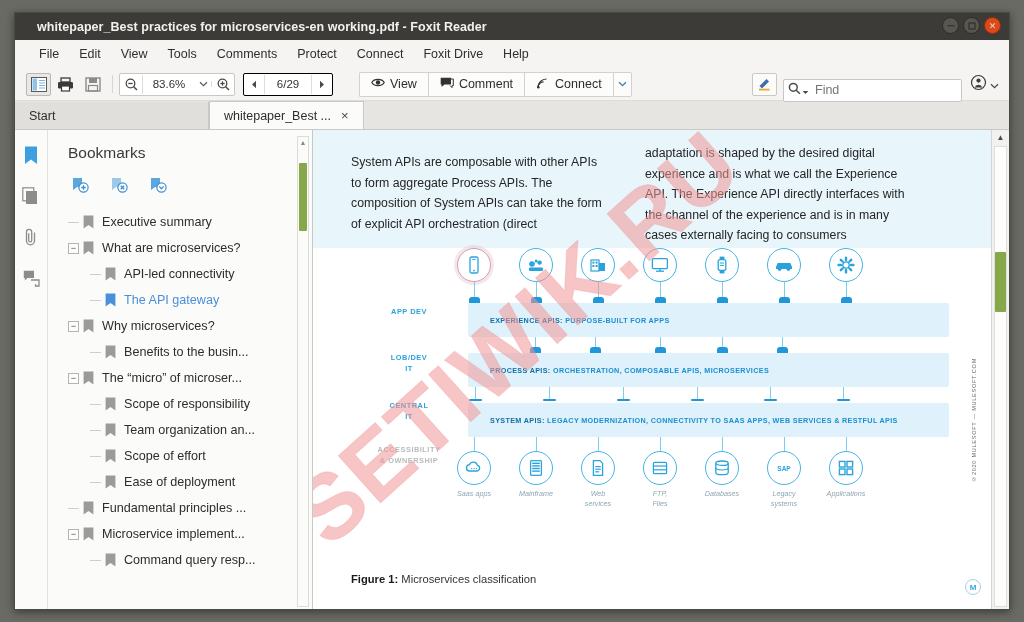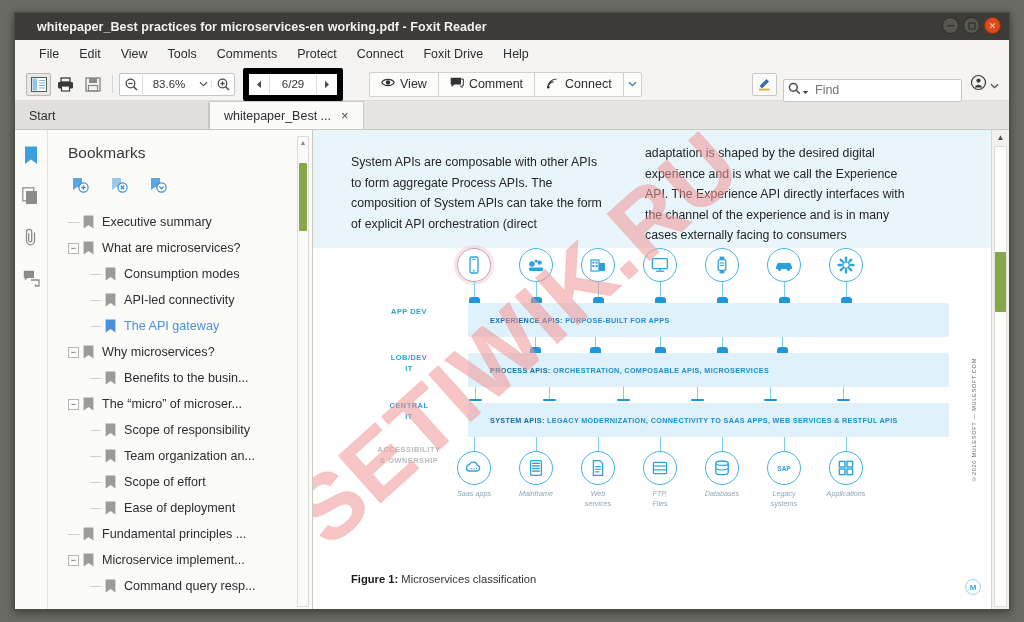--- a/index.html
+++ b/index.html
@@ -57,21 +57,21 @@
     height:21px;border-radius:2px;
   }
   .zoom-box .zb-ic{width:22px;height:19px;display:flex;align-items:center;justify-content:center;}
   .zoom-val{
     width:52px;text-align:center;font-size:11.5px;color:#333;
     border-left:1px solid #dedddb;border-right:0;line-height:19px;
   }
   .zb-caret{width:16px;display:flex;align-items:center;justify-content:center;
             border-right:1px solid #dedddb;}
   .page-box{
-    display:flex;align-items:center;border:6px solid #000000;background:#fff;
+    display:flex;align-items:center;border:1px solid #000000;background:#fff;
     height:21px;border-radius:2px;margin-left:8px;
   }
   .page-box .pb-ic{width:20px;height:19px;display:flex;align-items:center;justify-content:center;}
   .page-val{width:46px;text-align:center;font-size:11.5px;color:#333;line-height:19px;
             border-left:1px solid #dedddb;border-right:1px solid #dedddb;}
   .mode-group{display:flex;align-items:center;margin-left:26px;}
   .mode-btn{
     display:flex;align-items:center;gap:5px;height:23px;padding:0 11px;
     border:1px solid #d2d1cd;background:#fcfcfb;font-size:12.5px;color:#2e2e2e;
     border-right-width:0;
@@ -487,29 +487,20 @@
             <span>Executive summary</span>
           </div>
           <div class="bm-row" style="padding-left: 20px;">
             <span class="bm-toggle">−</span>
             <span class="bm-ic">
               <svg width="11" height="14" viewBox="0 0 11 14">
                 <path d="M0.6 0.5 H10.4 V13.4 L5.5 10 L0.6 13.4 Z" fill="#9b9b99"></path>
               </svg>
             </span>
             <span>What are microservices?</span>
-          </div>
-          <div class="bm-row" style="padding-left: 42px;">
-            <span class="bm-dash"></span>
-            <span class="bm-ic">
-              <svg width="11" height="14" viewBox="0 0 11 14">
-                <path d="M0.6 0.5 H10.4 V13.4 L5.5 10 L0.6 13.4 Z" fill="#9b9b99"></path>
-              </svg>
-            </span>
-            <span>Consumption modes</span>
           </div>
           <div class="bm-row" style="padding-left: 42px;">
             <span class="bm-dash"></span>
             <span class="bm-ic">
               <svg width="11" height="14" viewBox="0 0 11 14">
                 <path d="M0.6 0.5 H10.4 V13.4 L5.5 10 L0.6 13.4 Z" fill="#9b9b99"></path>
               </svg>
             </span>
             <span>API-led connectivity</span>
           </div>

